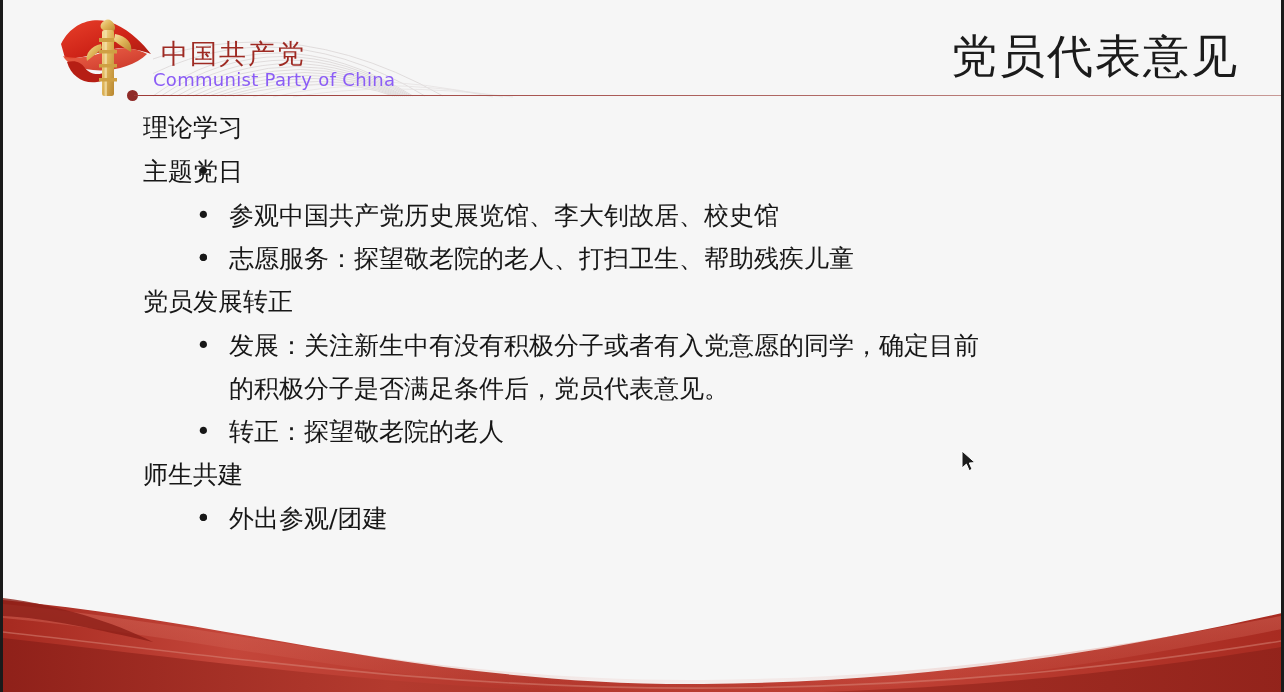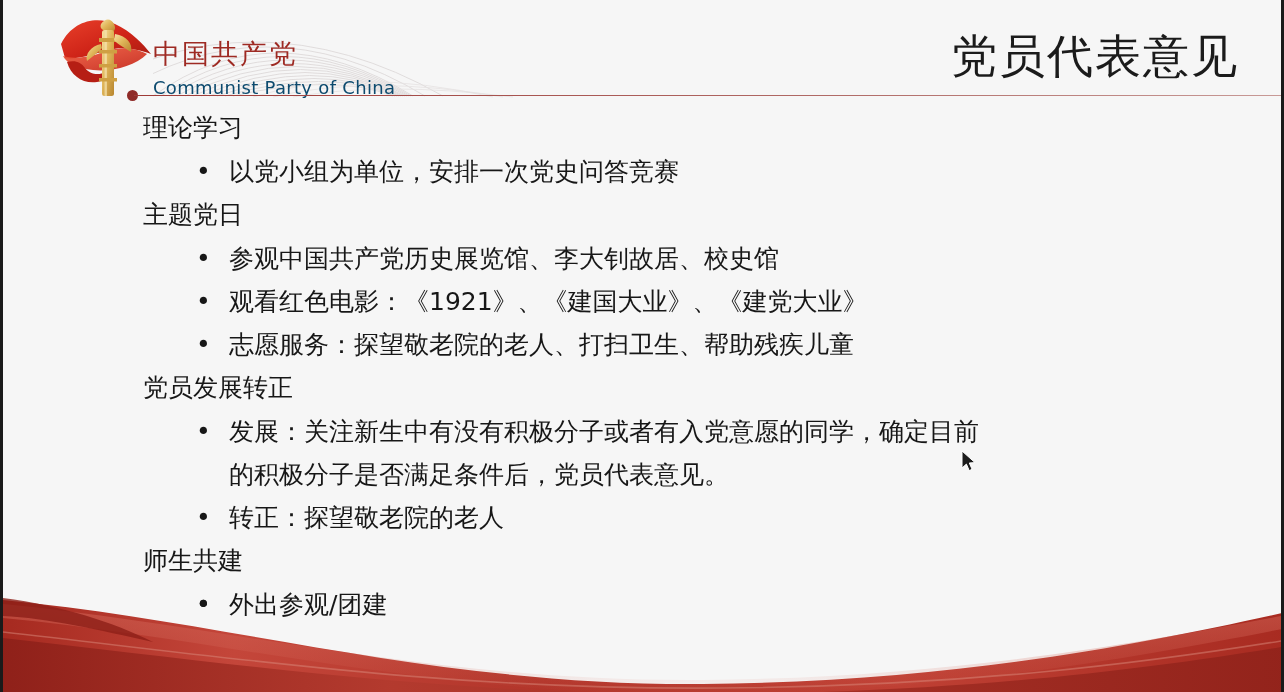--- a/index.html
+++ b/index.html
@@ -31,24 +31,25 @@
     position:absolute;left:44px;top:14px;width:120px;height:86px;
   }
   #brand{
     position:absolute;left:150px;top:40px;
     line-height:1;
   }
   #brand-cn{
     font-size:27px;color:#9e2a23;letter-spacing:2px;
     font-weight:400;
     font-family:"DejaVu Sans","Liberation Sans",sans-serif;
+    margin-left:8px;
   }
   #brand-en{
-    margin-top:12px;
-    font-size:18px;color:#0c4a6e;letter-spacing:.3px;
+    margin-top:4px;
+    font-size:18px;color:#8b5cf6;letter-spacing:.3px;
     font-family:"DejaVu Sans","Liberation Sans",sans-serif;
   }
   #header-title{
     position:absolute;right:48px;top:30px;
     font-size:46px;line-height:52px;color:#1b1b1b;
     letter-spacing:2px;white-space:nowrap;
   }
   #hr-line{
     position:absolute;left:131px;top:95px;right:0;height:1px;
     background:linear-gradient(to right,#9e3a36,#b06a66 60%,#c89a97);
@@ -183,31 +184,29 @@
 
     <div id="hr-dot"></div>
     <div id="hr-line"></div>
   </div>
 
   <div id="body-content">
 
     <p class="lvl1">理论学习</p>
     <p class="lvl2">
       <span class="bullet">•</span>
-      <span class="txt">以党小组为单位，安排一次党史问答竞赛</span>
     </p>
 
     <p class="lvl1">主题党日</p>
     <p class="lvl2">
       <span class="bullet">•</span>
       <span class="txt">参观中国共产党历史展览馆、李大钊故居、校史馆</span>
     </p>
     <p class="lvl2">
       <span class="bullet">•</span>
-      <span class="txt">观看红色电影：《1921》、《建国大业》、《建党大业》</span>
     </p>
     <p class="lvl2">
       <span class="bullet">•</span>
       <span class="txt">志愿服务：探望敬老院的老人、打扫卫生、帮助残疾儿童</span>
     </p>
 
     <p class="lvl1">党员发展转正</p>
     <p class="lvl2 wrap">
       <span class="bullet">•</span>
       <span class="txt">发展：关注新生中有没有积极分子或者有入党意愿的同学，确定目前的积极分子是否满足条件后，党员代表意见。</span>

